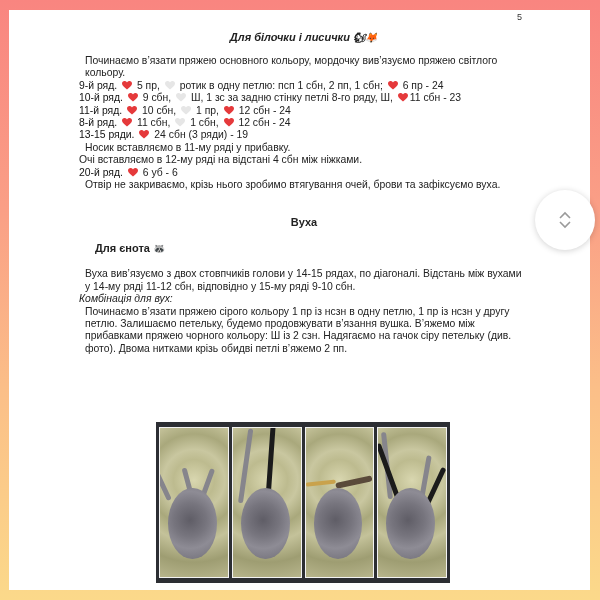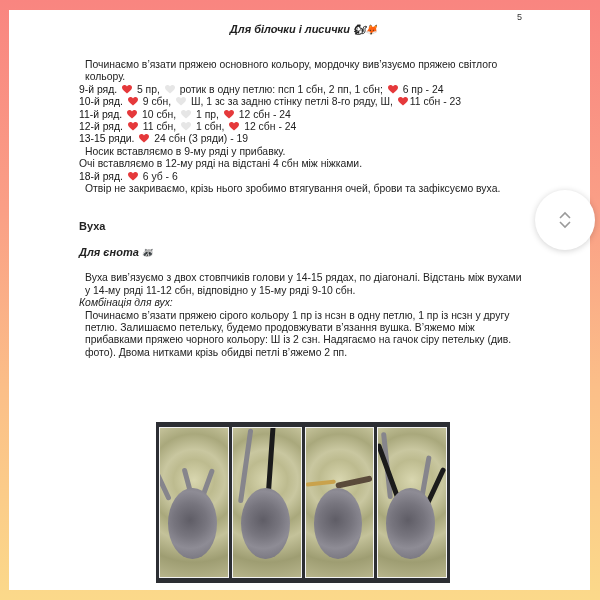--- a/index.html
+++ b/index.html
@@ -9,33 +9,33 @@
     font-family: "Liberation Sans", sans-serif;
   }
   .page {
     position: absolute; left: 9px; top: 10px; width: 581px; height: 580px;
     background: #fff; overflow: hidden;
   }
   .page-num {
     position: absolute; left: 508px; top: 2px; font-size: 9px; color: #333;
   }
   .content {
-    position: absolute; left: 70px; top: 0; width: 450px;
+    position: absolute; left: 70px; top: 8px; width: 450px;
     font-size: 10.4px; line-height: 12.4px; color: #222;
   }
   .sec-title {
     text-align: center; font-weight: bold; font-style: italic; font-size: 11px;
     margin-top: 13px; height: 16px;
   }
   p { margin: 0; }
   .indent { padding-left: 6px; }
   b { font-weight: normal; color: #111; }
   .heart { display: inline-block; width: 10px; height: 9px; vertical-align: -1px; margin: 0 2px; }
-  .ear-title { font-weight: bold; font-size: 11px; margin-top: 25px; }
-  .raccoon-title { font-weight: bold; font-style: italic; font-size: 11px; margin-top: 13px; margin-left: 0; }
+  .ear-title { text-align: center; font-weight: bold; font-size: 11px; margin-top: 25px; }
+  .raccoon-title { font-weight: bold; font-size: 11px; margin-top: 13px; margin-left: 16px; }
   .emoji { font-size: 10px; }
   .photo-strip {
     position: absolute; left: 147px; top: 412px; width: 294px; height: 161px;
     background: #2c2e33; display: flex; gap: 3px; padding: 5px 3px; box-sizing: border-box;
   }
   .photo {
     flex: 1; border: 1.5px solid #f2f2f2; box-sizing: border-box; position: relative; overflow: hidden;
     background: radial-gradient(circle at 50% 35%, #d9d7b0 0%, #bdbb8f 20%, #c9c7a0 30%, #a9a87c 45%, #c4c29a 60%, #9e9d72 80%, #b7b58c 100%);
   }
   .photo .ball {
@@ -58,21 +58,21 @@
 
 <div class="page">
   <div class="page-num">5</div>
 
   <div class="content">
     <div class="sec-title">
       <span>Для білочки і лисички</span>
       <span class="emoji">🐿🦊</span>
     </div>
 
-    <p class="indent" style="margin-top:20px">Починаємо в’язати пряжею основного кольору, мордочку вив’язуємо пряжею світлого кольору.</p>
+    <p class="indent" style="margin-top:8px">Починаємо в’язати пряжею основного кольору, мордочку вив’язуємо пряжею світлого кольору.</p>
     <div id="rows1">
         <p><b>9-й ряд.</b> <svg viewBox="0 0 20 18" class="heart">
             <path d="M10 17 C4 12 0 9 0 5 C0 2 2 0 5 0 C7 0 9 1 10 3 C11 1 13 0 15 0 C18 0 20 2 20 5 C20 9 16 12 10 17 Z" fill="#e5393b"></path>
           </svg><span> 5 пр, </span><svg viewBox="0 0 20 18" class="heart">
             <path d="M10 17 C4 12 0 9 0 5 C0 2 2 0 5 0 C7 0 9 1 10 3 C11 1 13 0 15 0 C18 0 20 2 20 5 C20 9 16 12 10 17 Z" fill="#e6e6e6"></path>
           </svg><span> ротик в одну петлю: псп 1 сбн, 2 пп, 1 сбн; </span><svg viewBox="0 0 20 18" class="heart">
             <path d="M10 17 C4 12 0 9 0 5 C0 2 2 0 5 0 C7 0 9 1 10 3 C11 1 13 0 15 0 C18 0 20 2 20 5 C20 9 16 12 10 17 Z" fill="#e5393b"></path>
           </svg><span> 6 пр - 24</span></p>
         <p><b>10-й ряд.</b> <svg viewBox="0 0 20 18" class="heart">
             <path d="M10 17 C4 12 0 9 0 5 C0 2 2 0 5 0 C7 0 9 1 10 3 C11 1 13 0 15 0 C18 0 20 2 20 5 C20 9 16 12 10 17 Z" fill="#e5393b"></path>
@@ -81,35 +81,35 @@
           </svg><span> Ш, 1 зс за задню стінку петлі 8-го ряду, Ш, </span><svg viewBox="0 0 20 18" class="heart">
             <path d="M10 17 C4 12 0 9 0 5 C0 2 2 0 5 0 C7 0 9 1 10 3 C11 1 13 0 15 0 C18 0 20 2 20 5 C20 9 16 12 10 17 Z" fill="#e5393b"></path>
           </svg><span>11 сбн - 23</span></p>
         <p><b>11-й ряд.</b> <svg viewBox="0 0 20 18" class="heart">
             <path d="M10 17 C4 12 0 9 0 5 C0 2 2 0 5 0 C7 0 9 1 10 3 C11 1 13 0 15 0 C18 0 20 2 20 5 C20 9 16 12 10 17 Z" fill="#e5393b"></path>
           </svg><span> 10 сбн, </span><svg viewBox="0 0 20 18" class="heart">
             <path d="M10 17 C4 12 0 9 0 5 C0 2 2 0 5 0 C7 0 9 1 10 3 C11 1 13 0 15 0 C18 0 20 2 20 5 C20 9 16 12 10 17 Z" fill="#e6e6e6"></path>
           </svg><span> 1 пр, </span><svg viewBox="0 0 20 18" class="heart">
             <path d="M10 17 C4 12 0 9 0 5 C0 2 2 0 5 0 C7 0 9 1 10 3 C11 1 13 0 15 0 C18 0 20 2 20 5 C20 9 16 12 10 17 Z" fill="#e5393b"></path>
           </svg><span> 12 сбн - 24</span></p>
-        <p><b>12-й ряд.</b> <svg viewBox="0 0 20 18" class="heart">
+        <p><b>8-й ряд.</b> <svg viewBox="0 0 20 18" class="heart">
             <path d="M10 17 C4 12 0 9 0 5 C0 2 2 0 5 0 C7 0 9 1 10 3 C11 1 13 0 15 0 C18 0 20 2 20 5 C20 9 16 12 10 17 Z" fill="#e5393b"></path>
           </svg><span> 11 сбн, </span><svg viewBox="0 0 20 18" class="heart">
             <path d="M10 17 C4 12 0 9 0 5 C0 2 2 0 5 0 C7 0 9 1 10 3 C11 1 13 0 15 0 C18 0 20 2 20 5 C20 9 16 12 10 17 Z" fill="#e6e6e6"></path>
           </svg><span> 1 сбн, </span><svg viewBox="0 0 20 18" class="heart">
             <path d="M10 17 C4 12 0 9 0 5 C0 2 2 0 5 0 C7 0 9 1 10 3 C11 1 13 0 15 0 C18 0 20 2 20 5 C20 9 16 12 10 17 Z" fill="#e5393b"></path>
           </svg><span> 12 сбн - 24</span></p>
         <p><b>13-15 ряди.</b> <svg viewBox="0 0 20 18" class="heart">
             <path d="M10 17 C4 12 0 9 0 5 C0 2 2 0 5 0 C7 0 9 1 10 3 C11 1 13 0 15 0 C18 0 20 2 20 5 C20 9 16 12 10 17 Z" fill="#e5393b"></path>
           </svg><span> 24 сбн (3 ряди) - 19</span></p>
       </div>
-    <p class="indent">Носик вставляємо в 9-му ряді у прибавку.</p>
+    <p class="indent">Носик вставляємо в 11-му ряді у прибавку.</p>
     <p>Очі вставляємо в 12-му ряді на відстані 4 сбн між ніжками.</p>
     <div id="rows2">
-        <p><b>18-й ряд</b>. <svg viewBox="0 0 20 18" class="heart">
+        <p><b>20-й ряд</b>. <svg viewBox="0 0 20 18" class="heart">
             <path d="M10 17 C4 12 0 9 0 5 C0 2 2 0 5 0 C7 0 9 1 10 3 C11 1 13 0 15 0 C18 0 20 2 20 5 C20 9 16 12 10 17 Z" fill="#e5393b"></path>
           </svg><span> 6 уб - 6</span></p>
       </div>
     <p class="indent">Отвір не закриваємо, крізь нього зробимо втягування очей, брови та зафіксуємо вуха.</p>
 
     <div class="ear-title">Вуха</div>
     <div class="raccoon-title">
       <span>Для єнота</span>
       <span class="emoji">🦝</span>
     </div>

